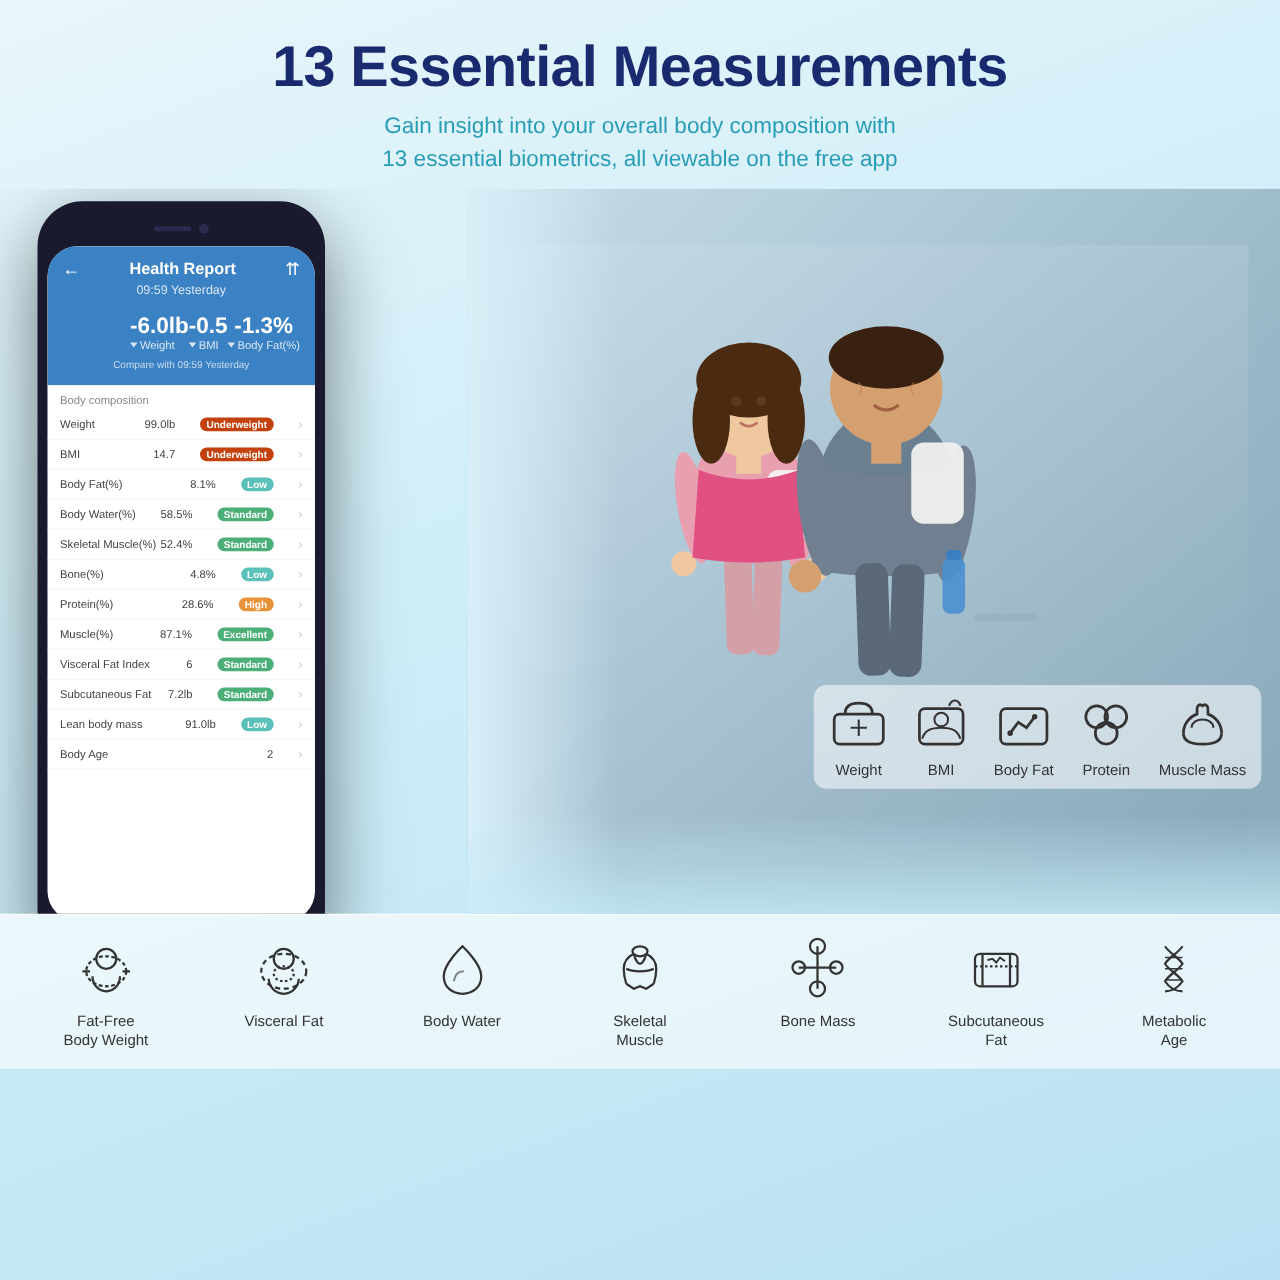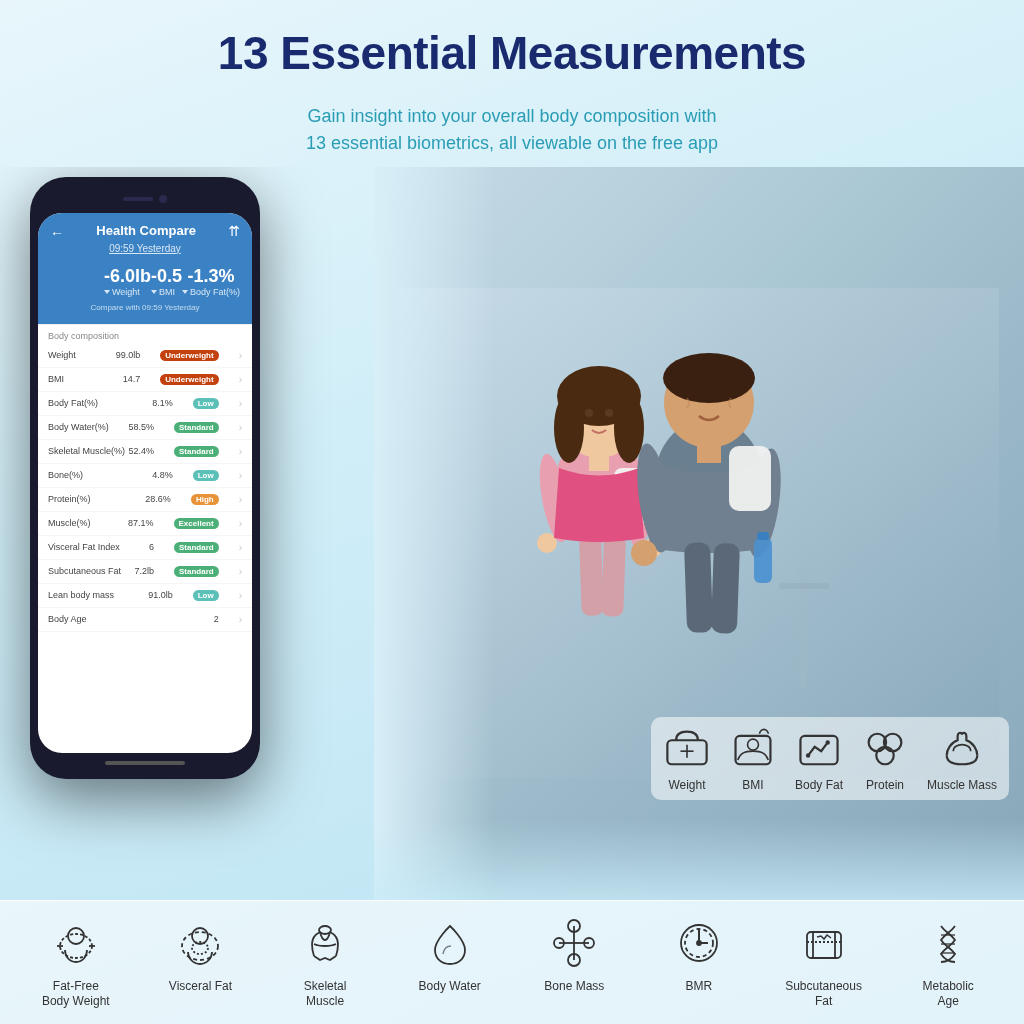--- a/index.html
+++ b/index.html
@@ -7,21 +7,21 @@
       font-family: 'Arial', sans-serif;
       background: linear-gradient(160deg, #e8f6fb 0%, #d0eef8 40%, #c5e8f5 70%, #b8e0f2 100%);
       width: 1024px;
       height: 1024px;
       overflow: hidden;
       position: relative;
     }
 
     .page-wrapper {
       width: 1024px;
-      height: 1024px;
+      height: 855px;
       display: flex;
       flex-direction: column;
       align-items: center;
     }
 
     
     .header {
       text-align: center;
       padding: 28px 20px 10px;
       z-index: 10;
@@ -29,21 +29,21 @@
     .header-title {
       font-size: 46px;
       font-weight: 900;
       color: #1a2a6e;
       line-height: 1.1;
       letter-spacing: -0.5px;
     }
     .header-subtitle {
       font-size: 18px;
       color: #2a9db5;
-      margin-top: 24px;
+      margin-top: 8px;
       line-height: 1.5;
     }
 
     
     .middle-section {
       display: flex;
       width: 100%;
       flex: 1;
       position: relative;
       overflow: hidden;
@@ -102,21 +102,21 @@
     }
     .app-nav {
       display: flex;
       align-items: center;
       justify-content: space-between;
       margin-bottom: 4px;
     }
     .app-back { font-size: 14px; }
     .app-title { font-size: 13px; font-weight: bold; }
     .app-share { font-size: 14px; }
-    .app-time { font-size: 10px; opacity: 0.8; margin-bottom: 6px; text-decoration: underline; }
+    .app-time { font-size: 10px; opacity: 0.8; margin-bottom: 6px; }
     .app-stats {
       display: flex;
       justify-content: flex-end;
       padding: 6px 0;
     }
     .app-stat {
       text-align: center;
     }
     .app-stat-value {
       font-size: 18px;
@@ -296,21 +296,21 @@
       <div class="phone">
         <div class="phone-notch">
           <div class="notch-speaker"></div>
           <div class="notch-camera"></div>
         </div>
         <div class="phone-screen">
 
           <div class="app-header">
             <div class="app-nav">
               <span class="app-back">←</span>
-              <span class="app-title">Health Compare</span>
+              <span class="app-title">Health Report</span>
               <span class="app-share">⇈</span>
             </div>
             <div class="app-time">09:59 Yesterday</div>
             <div class="app-stats">
               <div class="app-stat">
                 <div class="app-stat-value">-6.0lb</div>
                 <div class="app-stat-label"><span class="triangle-down"></span> Weight</div>
               </div>
               <div class="app-stat">
                 <div class="app-stat-value">-0.5</div>
@@ -585,66 +585,55 @@
           <path d="M13,34 C13,40 18,46 25,46 C32,46 37,40 37,34"></path>
           <ellipse cx="25" cy="30" rx="8" ry="6" stroke-dasharray="2,2"></ellipse>
         </svg>
       </div>
       <span class="measurement-label">Visceral Fat</span>
     </div>
 
     <div class="measurement-item">
       <div class="measurement-icon">
         <svg viewBox="0 0 50 50" fill="none" stroke="#333" stroke-width="1.8">
+          <path d="M25,8 C25,8 10,22 10,32 C10,41 17,46 25,46 C33,46 40,41 40,32 C40,22 25,8 25,8 Z"></path>
+          <path d="M18,36 C19,30 22,28 26,28" stroke-width="1.5" opacity="0.6"></path>
+        </svg>
+      </div>
+      <span class="measurement-label">Body Water</span>
+    </div>
+
+    <div class="measurement-item">
+      <div class="measurement-icon">
+        <svg viewBox="0 0 50 50" fill="none" stroke="#333" stroke-width="1.8">
           <path d="M14,38 C14,38 12,32 12,26 C12,20 16,16 20,14"></path>
           <path d="M36,38 C36,38 38,32 38,26 C38,20 34,16 30,14"></path>
           <ellipse cx="25" cy="12" rx="6" ry="4"></ellipse>
           <path d="M20,14 C20,14 22,22 25,22 C28,22 30,14 30,14"></path>
           <path d="M14,38 L20,42 L25,40 L30,42 L36,38"></path>
           <path d="M14,26 C14,26 18,28 25,28 C32,28 36,26 36,26"></path>
         </svg>
       </div>
       <span class="measurement-label">Skeletal<br>Muscle</span>
-    </div>
-
-    <div class="measurement-item">
-      <div class="measurement-icon">
-        <svg viewBox="0 0 50 50" fill="none" stroke="#333" stroke-width="1.8">
-          <path d="M25,8 C25,8 10,22 10,32 C10,41 17,46 25,46 C33,46 40,41 40,32 C40,22 25,8 25,8 Z"></path>
-          <path d="M18,36 C19,30 22,28 26,28" stroke-width="1.5" opacity="0.6"></path>
-        </svg>
-      </div>
-      <span class="measurement-label">Body Water</span>
     </div>
 
     <div class="measurement-item">
       <div class="measurement-icon">
         <svg viewBox="0 0 50 50" fill="none" stroke="#333" stroke-width="1.8">
           <line x1="25" y1="8" x2="25" y2="42"></line>
           <circle cx="25" cy="8" r="6"></circle>
           <circle cx="25" cy="42" r="6"></circle>
           <line x1="10" y1="25" x2="40" y2="25"></line>
           <circle cx="10" cy="25" r="5"></circle>
           <circle cx="40" cy="25" r="5"></circle>
         </svg>
       </div>
       <span class="measurement-label">Bone Mass</span>
     </div>
 
-    <div class="measurement-item">
-      <div class="measurement-icon">
-        <svg viewBox="0 0 50 50" fill="none" stroke="#333" stroke-width="1.8">
-          <circle cx="25" cy="25" r="18"></circle>
-          <circle cx="25" cy="25" r="14" stroke-dasharray="4,3"></circle>
-          <path d="M25,11 L25,25 L34,25" stroke-width="2"></path>
-          <circle cx="25" cy="25" r="2" fill="#333"></circle>
-        </svg>
-      </div>
-      <span class="measurement-label">BMR</span>
-    </div>
 
     <div class="measurement-item">
       <div class="measurement-icon">
         <svg viewBox="0 0 50 50" fill="none" stroke="#333" stroke-width="1.8">
           <rect x="8" y="14" width="34" height="26" rx="4"></rect>
           <line x1="8" y1="24" x2="42" y2="24" stroke-dasharray="2,2"></line>
           <line x1="14" y1="14" x2="14" y2="40"></line>
           <line x1="36" y1="14" x2="36" y2="40"></line>
           <path d="M18,19 L22,18 L25,21 L28,17 L32,20" stroke-width="1.5"></path>
         </svg>

